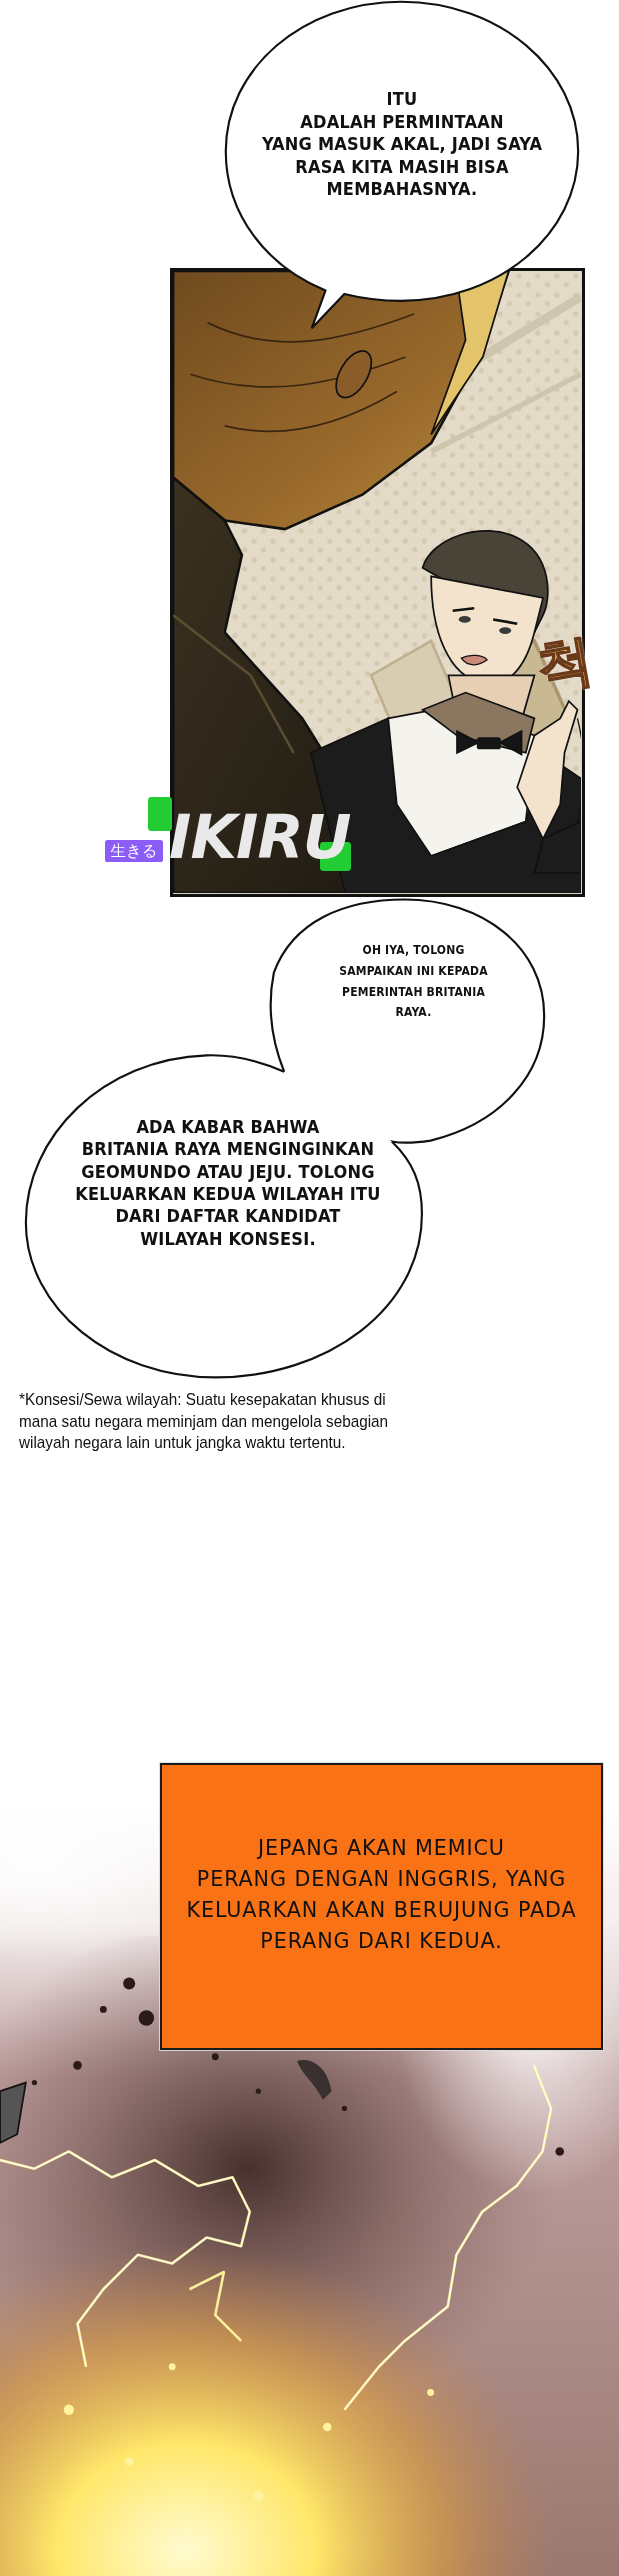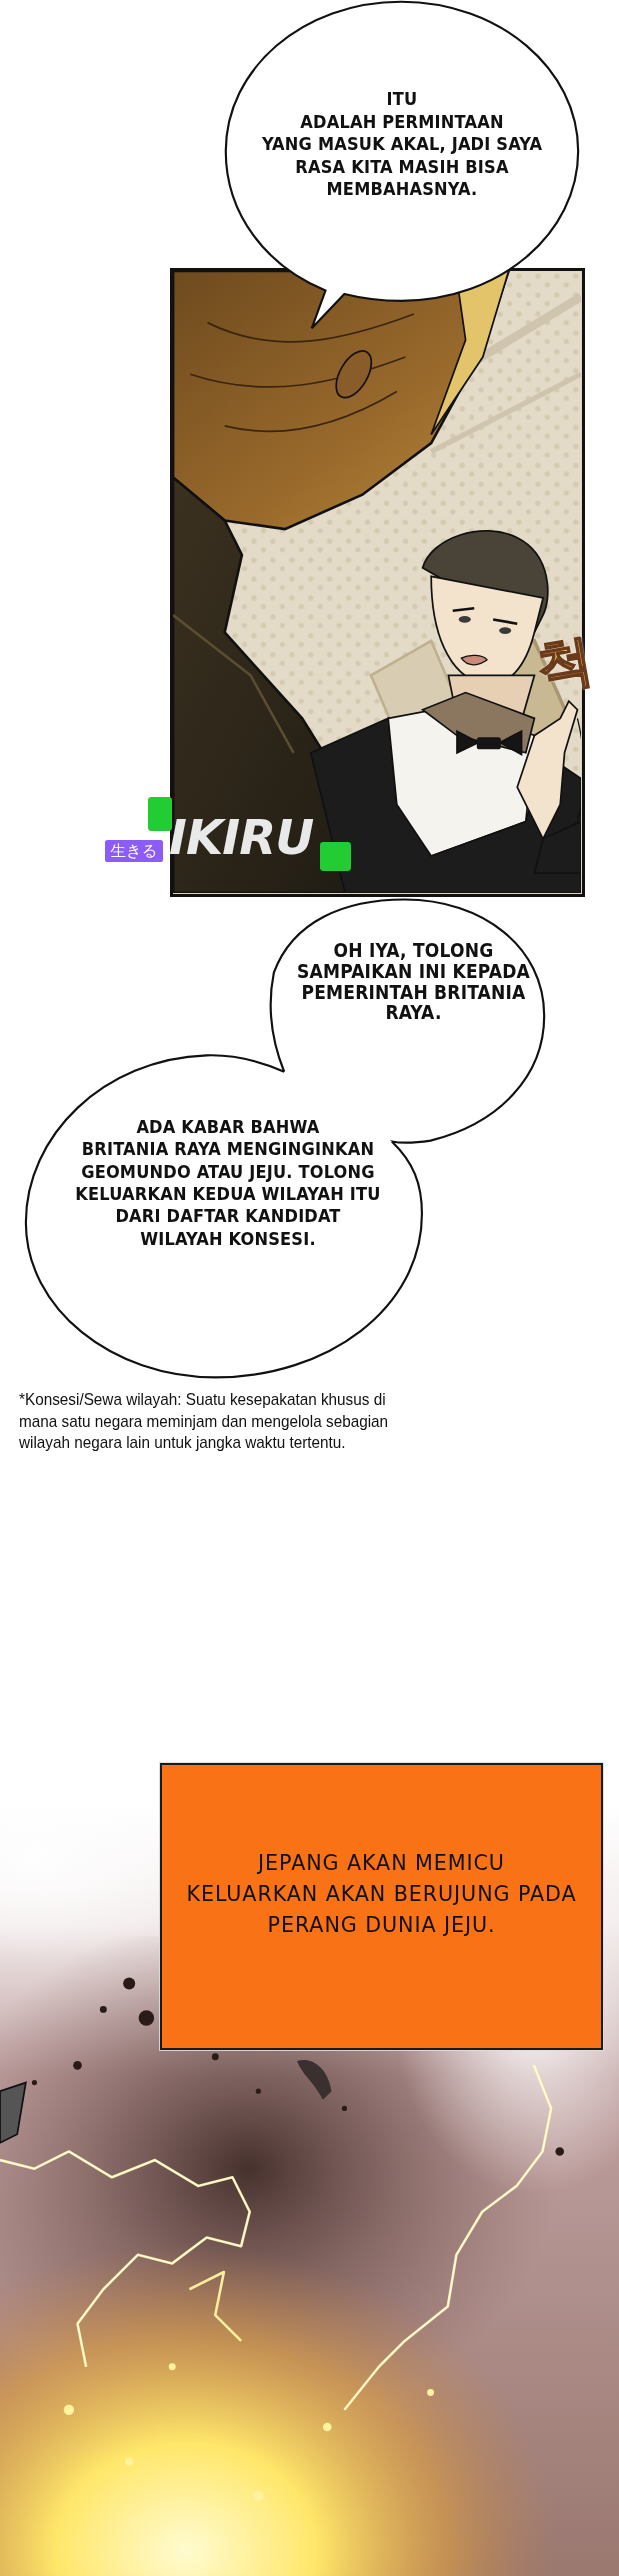--- a/index.html
+++ b/index.html
@@ -12,21 +12,21 @@
   .bubble-text { position:absolute; display:flex; flex-direction:column;
     align-items:center; justify-content:center; }
   .bubble-text span { display:block; white-space:nowrap; }
   .footnote { font-family:"Liberation Sans", sans-serif; font-size:17px;
     line-height:21.5px; color:#111; transform:scaleX(0.9); transform-origin:left top; }
   .caption-box { border:2.6px solid #1a1a1a; background:#f97316; box-sizing:border-box;
     box-shadow: 0 0 0 0.9px #ddd; }
   .caption-text { font-family:"DejaVu Sans", sans-serif; font-weight:normal;
     color:#111; text-align:center; font-size:20.7px; line-height:31px; letter-spacing:0.9px; }
   .wm-ikiru { font-family:"DejaVu Sans", sans-serif; font-weight:bold; font-style:italic;
-    font-size:48px; color:#e9e9e9; letter-spacing:-0.9px; line-height:52px; }
+    font-size:60px; color:#e9e9e9; letter-spacing:-0.9px; line-height:52px; }
   .wm-jp { font-family:"DejaVu Sans", sans-serif; font-size:15.5px; color:#fff;
     background:#8b5cf6; padding:1.7px 5.2px; border-radius:2.6px; line-height:19px; }
 </style>
 </head>
 <body>
 
 <div class="abs" style="left:170px; top:268px; width:415px; height:629px; border:3.4px solid #111; box-sizing:border-box; overflow:hidden; background:#ddd3bf;">
   <svg width="408" height="622" viewBox="0 0 474 723" style="display:block;">
     <defs>
       <linearGradient id="hair" x1="0" y1="0" x2="1" y2="1">
@@ -112,21 +112,21 @@
 </div>
 
 <svg class="abs" style="left:0; top:878px;" width="620" height="508" viewBox="0 0 720 590">
 
   <path d="M330 225 C312 180, 312 140, 318 110 C340 50, 400 25, 470 25 C560 25, 632 80, 632 160 C632 230, 580 285, 500 305 C480 308, 465 308, 455 306 L470 340" fill="#fff" stroke="#111" stroke-width="2.5"></path>
 
   <path d="M330 225 C300 212, 270 205, 240 206 C120 210, 30 300, 30 400 C30 500, 130 580, 250 580 C380 580, 490 500, 490 390 C490 355, 480 330, 455 306" fill="#fff" stroke="#111" stroke-width="2.5"></path>
 
   <path d="M332 224 C390 240, 440 280, 454 305" fill="none" stroke="#fff" stroke-width="0"></path>
 </svg>
-<div class="bubble-text comic-text" style="left:306px; top:930px; width:215px; height:103px; font-size:19px; line-height:20.7px;">
+<div class="bubble-text comic-text" style="left:306px; top:930px; width:215px; height:103px; font-size:12px; line-height:20.7px;">
   <span>OH IYA, TOLONG</span>
   <span>SAMPAIKAN INI KEPADA</span>
   <span>PEMERINTAH BRITANIA</span>
   <span>RAYA.</span>
 </div>
 <div class="bubble-text comic-text" style="left:60px; top:1110px; width:336px; height:146px; font-size:18px; line-height:22.4px;">
   <span>ADA KABAR BAHWA</span>
   <span>BRITANIA RAYA MENGINGINKAN</span>
   <span>GEOMUNDO ATAU JEJU. TOLONG</span>
   <span>KELUARKAN KEDUA WILAYAH ITU</span>
@@ -204,17 +204,18 @@
       <circle cx="500" cy="680" r="4"></circle>
         <circle cx="150" cy="760" r="5"></circle>
         <circle cx="300" cy="800" r="6"></circle>
     </g>
   </svg>
 </div>
 
 <div class="abs caption-box" style="left:160px; top:1763px; width:443px; height:287px; display:flex; align-items:center; justify-content:center;">
   <div class="caption-text" style="margin-top:-24px;">
     <div>JEPANG AKAN MEMICU</div>
+    <div>PERANG DENGAN INGGRIS, YANG</div>
     <div>KELUARKAN AKAN BERUJUNG PADA</div>
-    <div>PERANG DUNIA JEJU.</div>
+    <div>PERANG DARI KEDUA.</div>
   </div>
 </div>
 
 
 </body></html>

